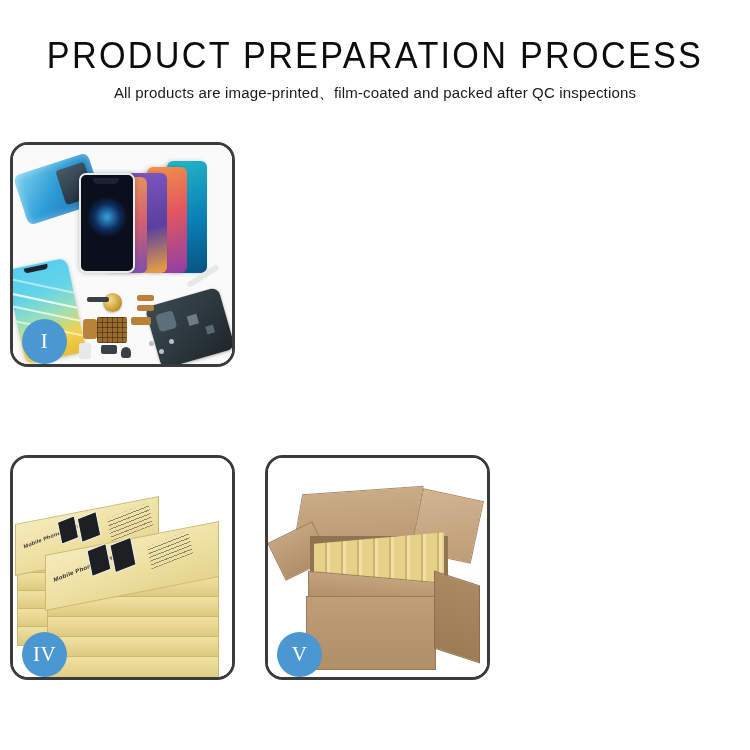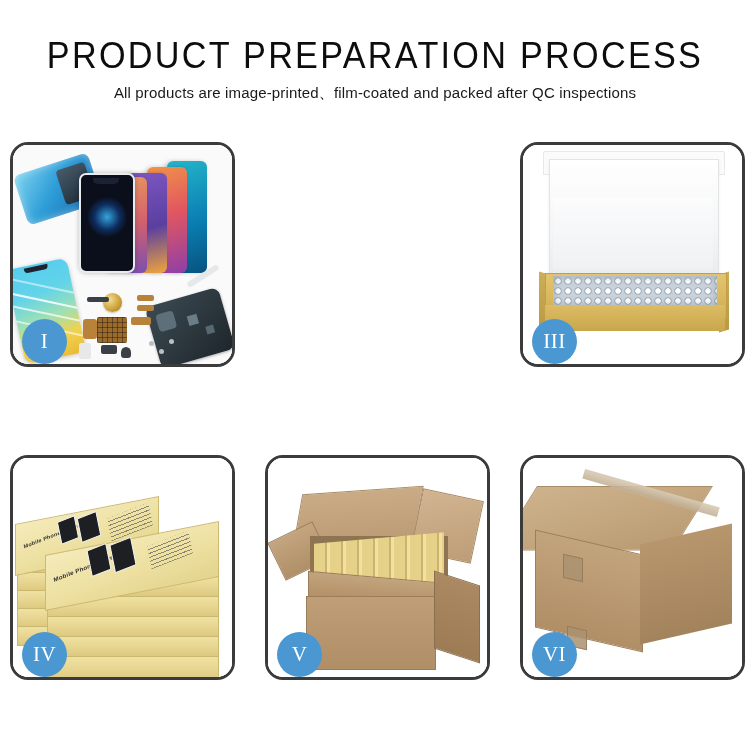--- a/index.html
+++ b/index.html
@@ -503,35 +503,20 @@
         <div class="part silver" style="left:136px;top:196px;width:5px;height:5px;"></div>
         <div class="part silver" style="left:146px;top:204px;width:5px;height:5px;"></div>
         <div class="part silver" style="left:156px;top:194px;width:5px;height:5px;"></div>
         <div class="part white" style="left:172px;top:128px;width:36px;height:6px;border-radius:3px;transform:rotate(-32deg);"></div>
       </div>
     </div>
     <div class="badge">I</div>
   </div>
 
 
-  <div class="step-card col-3 row-1">
-    <div class="card-clip">
-      <div class="photo" style="background:#ffffff;">
-        <div class="mailer-lid-flap"></div>
-        <div class="mailer-lid"></div>
-        <div class="mailer-inner-foam"></div>
-        <div class="mailer-edge-l"></div>
-        <div class="mailer-edge-r"></div>
-        <div class="mailer-base"></div>
-        <div class="mailer-bubbles"></div>
-        <div class="mailer-base-front"></div>
-      </div>
-    </div>
-    <div class="badge">III</div>
-  </div>
 
   <div class="step-card col-1 row-2">
     <div class="card-clip">
       <div class="photo" style="background:#ffffff;">
         <div class="box-stack">
 
           <div class="y-box" style="left:4px;top:96px;width:96px;height:18px;"></div>
           <div class="y-box" style="left:4px;top:114px;width:96px;height:18px;"></div>
           <div class="y-box" style="left:4px;top:132px;width:96px;height:18px;"></div>
           <div class="y-box" style="left:4px;top:150px;width:96px;height:18px;"></div>
@@ -569,27 +554,14 @@
         <div class="carton-interior"></div>
         <div class="carton-contents"></div>
         <div class="carton-frontflap"></div>
         <div class="carton-front"></div>
         <div class="carton-side"></div>
       </div>
     </div>
     <div class="badge">V</div>
   </div>
 
-  <div class="step-card col-3 row-2">
-    <div class="card-clip">
-      <div class="photo" style="background:#ffffff;">
-        <div class="sealed-top"></div>
-        <div class="sealed-tape-top"></div>
-        <div class="sealed-front"></div>
-        <div class="sealed-side"></div>
-        <div class="tape-tab" style="left:40px;top:98px;width:18px;height:22px;transform:skewY(13deg);"></div>
-        <div class="tape-tab" style="left:44px;top:170px;width:18px;height:18px;transform:skewY(13deg);"></div>
-      </div>
-    </div>
-    <div class="badge">VI</div>
-  </div>
 
 </div>
 
 </body></html>

